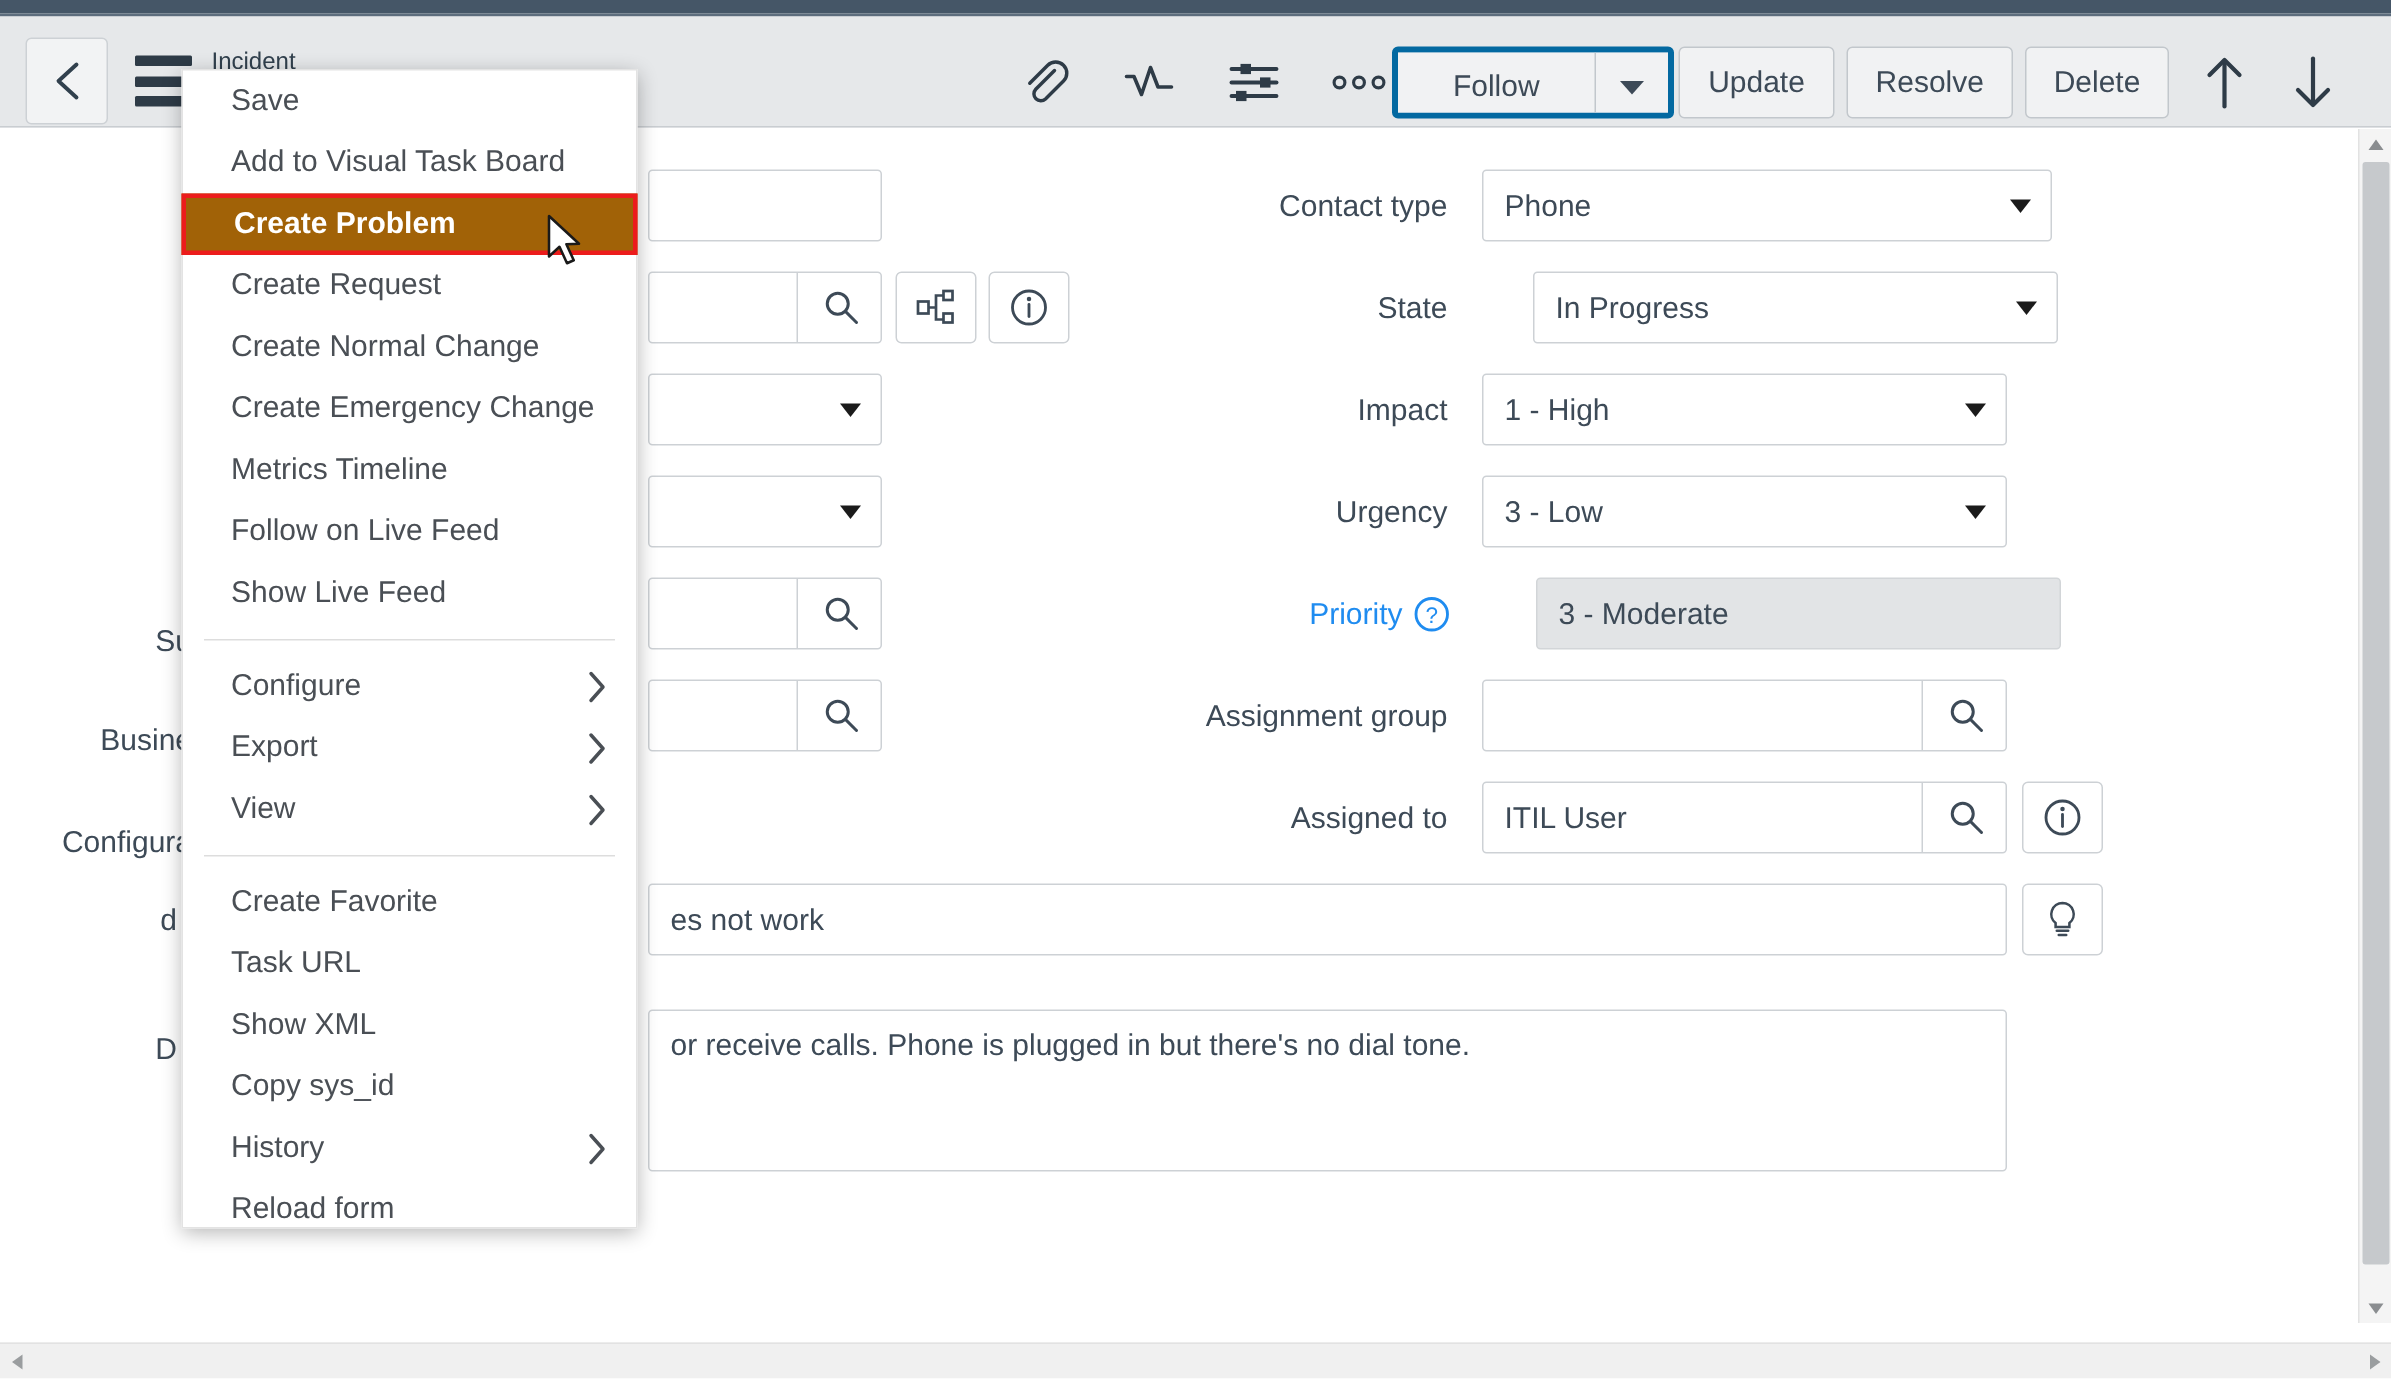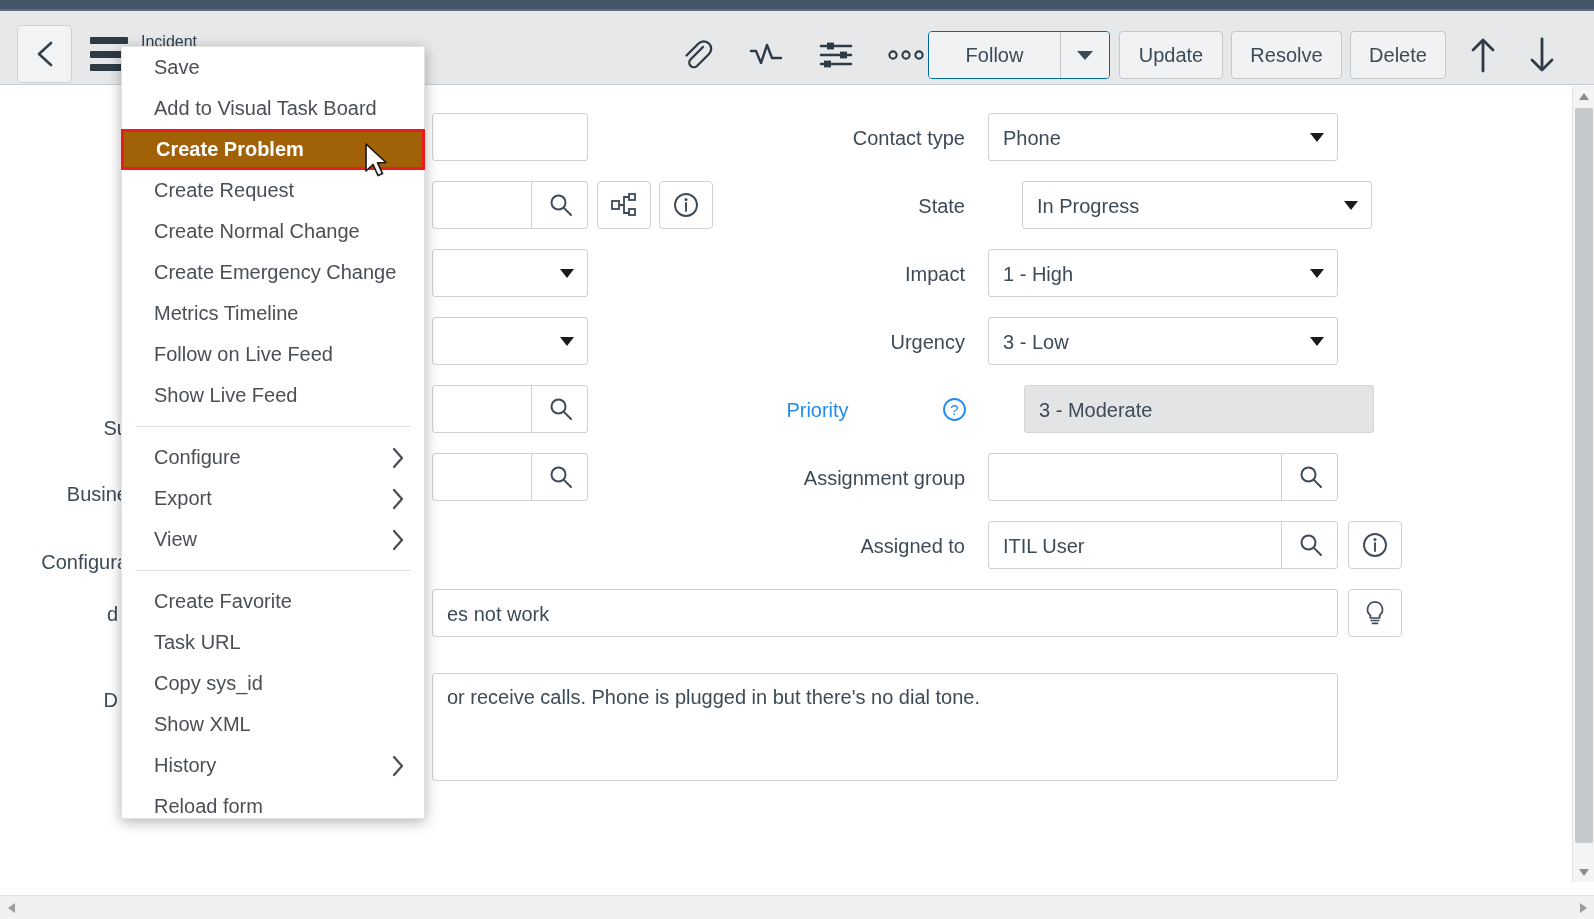--- a/index.html
+++ b/index.html
@@ -58,21 +58,21 @@
   }
   .title-sub {
     font-size: 22px; color: #31404d; line-height: 26px; white-space: nowrap;
   }
 
   .hdr-icons { position: absolute; left: 676px; top: 22px; height: 44px; display: flex; align-items: center; gap: 30px; }
   .hdr-icon { width: 40px; height: 40px; display: flex; align-items: center; justify-content: center; cursor: pointer; }
 
   .follow-group {
     position: absolute; left: 928px; top: 20px; height: 48px;
-    display: flex; border: 1px solid #0369a1; border-radius: 4px;
+    display: flex; border: 4px solid #0369a1; border-radius: 4px;
     background: #f1f2f3; overflow: hidden;
   }
   .follow-btn {
     width: 131px; height: 46px; display: flex; align-items: center; justify-content: center;
     font-size: 20px; color: #3d4a57; cursor: pointer; background: #f1f2f3;
   }
   .follow-caret {
     width: 49px; height: 46px; display: flex; align-items: center; justify-content: center;
     border-left: 1px solid #c2c7cc; cursor: pointer; background: #f1f2f3;
   }
@@ -323,21 +323,21 @@
     <div class="ctrl" style="left:432px; top:367px; width:156px;">
       <div class="lookup-btn" style="left:98px;">
         <svg width="26" height="26" viewBox="0 0 26 26">
           <circle cx="10.5" cy="10.5" r="7" fill="none" stroke="#3d4a57" stroke-width="2"></circle>
           <line x1="15.6" y1="15.6" x2="23" y2="23" stroke="#3d4a57" stroke-width="2" stroke-linecap="round"></line>
         </svg>
       </div>
     </div>
 
     <div class="fld-label" style="left:700px; top:40px;  width:265px;">Contact type</div>
-    <div class="ctrl" style="left:988px; top:27px; width:350px;">
+    <div class="ctrl" style="left:988px; top:27px; width:380px;">
       <div class="ctrl-text">Phone</div>
       <div class="caret-down"></div>
     </div>
 
     <div class="fld-label" style="left:700px; top:108px; width:265px;">State</div>
     <div class="ctrl" style="left:988px; top:95px; width:350px;margin-left:34px;">
       <div class="ctrl-text">In Progress</div>
       <div class="caret-down"></div>
     </div>
 
@@ -346,21 +346,21 @@
       <div class="ctrl-text">1 - High</div>
       <div class="caret-down"></div>
     </div>
 
     <div class="fld-label" style="left:700px; top:244px; width:265px;">Urgency</div>
     <div class="ctrl" style="left:988px; top:231px; width:350px;">
       <div class="ctrl-text">3 - Low</div>
       <div class="caret-down"></div>
     </div>
 
-    <div class="fld-label blue" style="left:700px; top:312px; width:235px;text-align:center;">Priority</div>
+    <div class="fld-label blue" style="left:700px; top:312px; width:235px;">Priority</div>
     <svg style="position:absolute;left:941px;top:310px;" width="27" height="27" viewBox="0 0 27 27">
       <circle cx="13.5" cy="13.5" r="10.5" fill="none" stroke="#1f8cf0" stroke-width="1.9"></circle>
       <text x="13.5" y="19" text-anchor="middle" font-size="15" fill="#1f8cf0" font-family="Liberation Sans, sans-serif">?</text>
     </svg>
     <div class="ctrl readonly" style="left:1024px; top:299px; width:350px;">
       <div class="ctrl-text">3 - Moderate</div>
     </div>
 
     <div class="fld-label" style="left:700px; top:380px; width:265px;">Assignment group</div>
     <div class="ctrl" style="left:988px; top:367px; width:350px;">
@@ -453,22 +453,22 @@
         </svg></div>
       <div class="ctx-item">Export<svg class="ctx-chevron" width="14" height="22" viewBox="0 0 14 22">
           <polyline points="3,2 11,11 3,20" fill="none" stroke="#4a4f55" stroke-width="2.3" stroke-linecap="round" stroke-linejoin="round"></polyline>
         </svg></div>
       <div class="ctx-item">View<svg class="ctx-chevron" width="14" height="22" viewBox="0 0 14 22">
           <polyline points="3,2 11,11 3,20" fill="none" stroke="#4a4f55" stroke-width="2.3" stroke-linecap="round" stroke-linejoin="round"></polyline>
         </svg></div>
       <div class="ctx-sep"></div>
       <div class="ctx-item">Create Favorite</div>
       <div class="ctx-item">Task URL</div>
+      <div class="ctx-item">Show XML</div>
       <div class="ctx-item">Copy sys_id</div>
-      <div class="ctx-item">Show XML</div>
       <div class="ctx-item">History<svg class="ctx-chevron" width="14" height="22" viewBox="0 0 14 22">
           <polyline points="3,2 11,11 3,20" fill="none" stroke="#4a4f55" stroke-width="2.3" stroke-linecap="round" stroke-linejoin="round"></polyline>
         </svg></div>
       <div class="ctx-item">Reload form</div>
     </div>
 
   <svg class="cursor-arrow" width="30" height="42" viewBox="0 0 30 42">
     <polygon points="2,2 2,29 9,22.5 14,33.5 18.5,31.5 13.6,20.8 22,20.5" fill="#ffffff" stroke="#1a1a1a" stroke-width="1.7" stroke-linejoin="round"></polygon>
   </svg>
 

